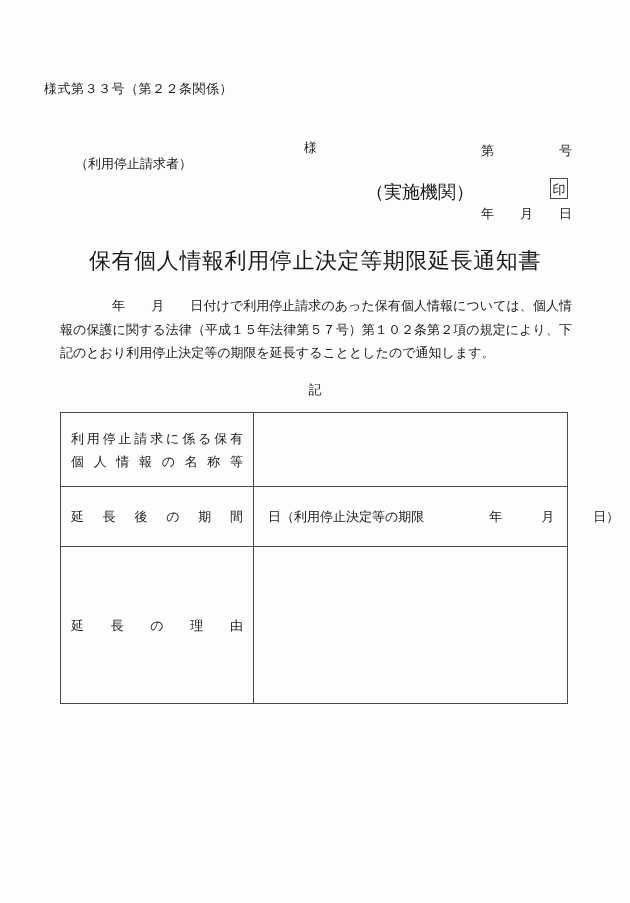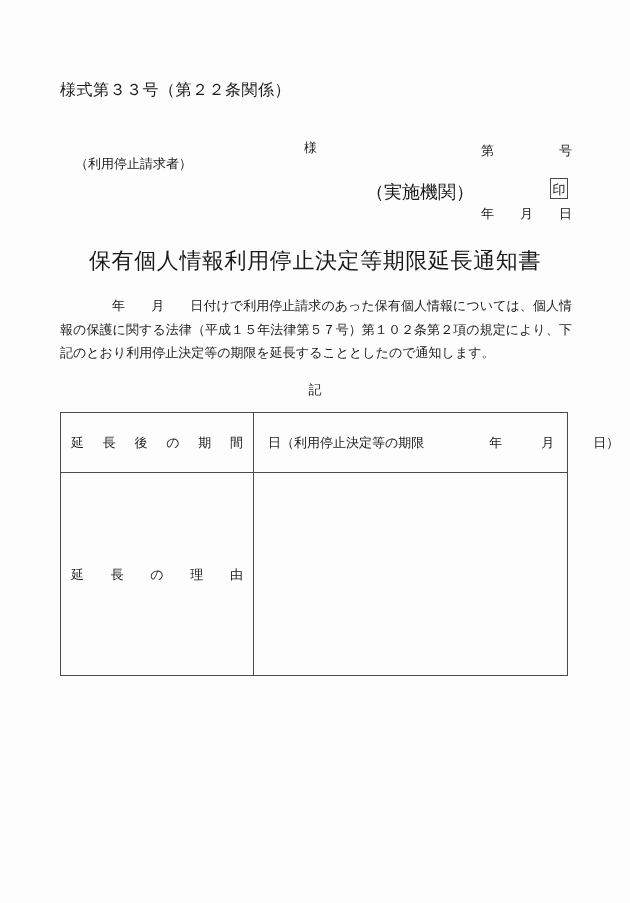--- a/index.html
+++ b/index.html
@@ -18,23 +18,23 @@
   }
   .page {
     position: absolute;
     inset: 0;
     background: #fdfdfd;
   }
 
   
   .form-no {
     position: absolute;
-    left: 60px;
+    left: 44px;
     top: 80px;
-    font-size: 16px;
+    font-size: 13px;
     letter-spacing: 0.5px;
     white-space: pre;
   }
   .doc-meta {
     position: absolute;
     right: 58px;
     top: 98px;
     font-size: 13px;
     text-align: right;
     line-height: 21px;
@@ -132,21 +132,21 @@
     padding: 0 14px;
   }
   .lbl {
     display: block;
     text-align: justify;
     text-align-last: justify;
     line-height: 23px;
   }
   .r1 { height: 74px; }
   .r2 { height: 60px; }
-  .r3 { height: 203px; }
+  .r3 { height: 157px; }
   .r4 { height: 67px; }
 
   .period-value { white-space: pre; }
   .tel-value {
     display: block;
     padding-left: 62px;
     padding-top: 22px;
     white-space: pre;
   }
 </style>
@@ -173,20 +173,27 @@
   <div class="doc-title">保有個人情報利用停止決定等期限延長通知書</div>
 
   <div class="body-text">
     <span class="lead"></span><span>年　　月　　</span><span>日付けで利用停止請求のあった保有個人情報については、個人情報の保護に関する法律（平成１５年法律第５７号）第１０２条第２項の規定により、下記のとおり利用停止決定等の期限を延長することとしたので通知します。</span>
   </div>
 
   <div class="kiji">記</div>
 
   <table class="form-table">
     <tbody>
+      <tr class="r1">
+        <td class="label">
+          <span class="lbl">利用停止請求に係る保有</span>
+          <span class="lbl">個人情報の名称等</span>
+        </td>
+        <td class="value"></td>
+      </tr>
       <tr class="r2">
         <td class="label">
           <span class="lbl">延長後の期間</span>
         </td>
         <td class="value">
           <span class="period-value">日（利用停止決定等の期限　　　　　年　　　月　　　日）</span>
         </td>
       </tr>
       <tr class="r3">
         <td class="label">

